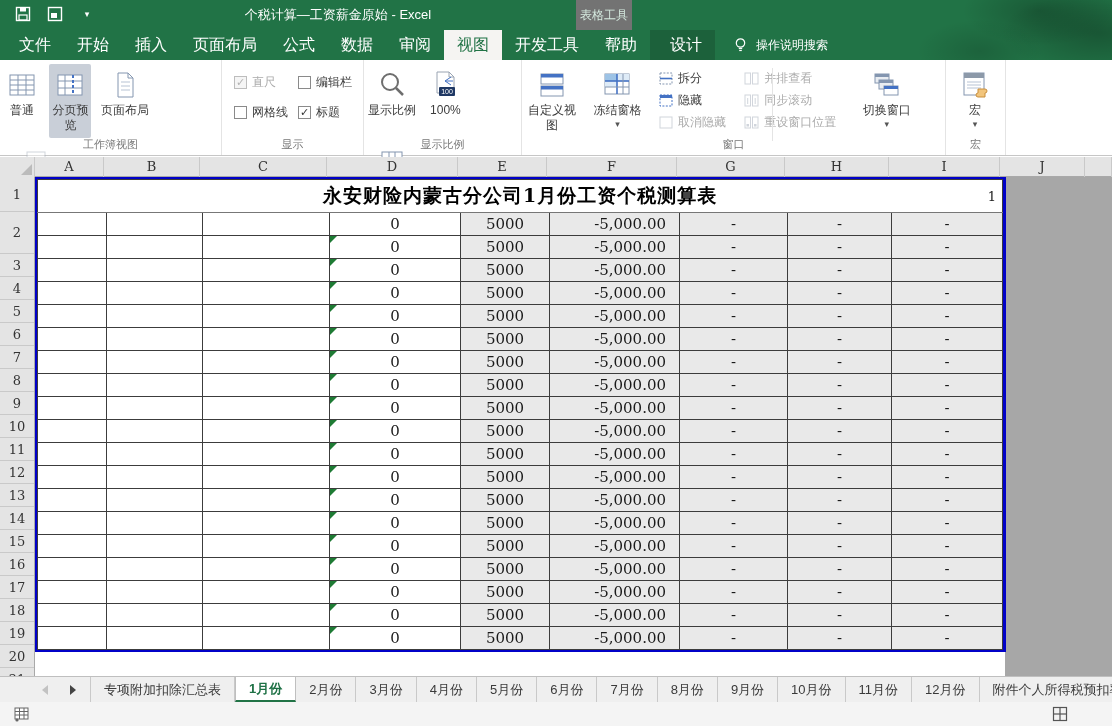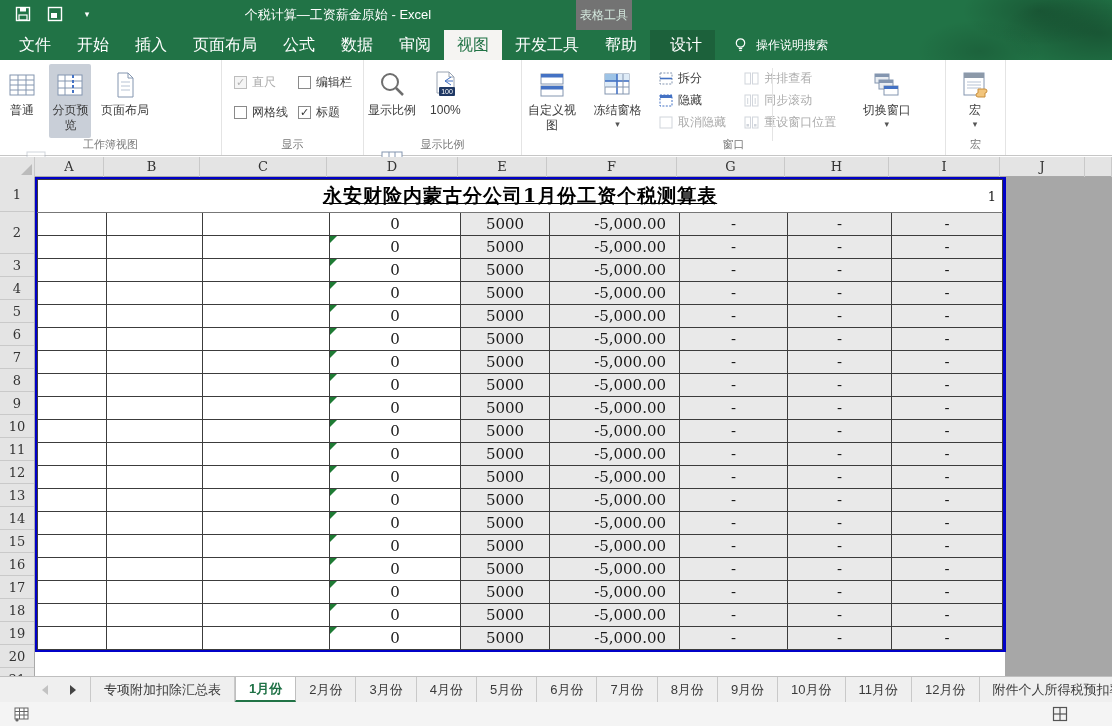--- a/index.html
+++ b/index.html
@@ -68,21 +68,21 @@
             justify-content:center; font-size:13px; color:#333;
             font-family:"DejaVu Serif","Liberation Serif",serif; }
   .outside { position:absolute; left:1005px; top:20px; right:0; bottom:0; background:#A7A7A7; }
   .printarea { position:absolute; left:35px; top:20px; border:2px solid #0101C8; border-right-width:3px; }
   table.sheet { border-collapse:collapse; table-layout:fixed; width:965px;
                 font-family:"DejaVu Serif","Liberation Serif",serif; }
   table.sheet td { border:1px solid #3C3C3C; overflow:hidden; white-space:nowrap;
                    font-size:15px; color:#1A1A1A; position:relative; }
   .titlecell { background:#fff; border-bottom:1px solid #777 !important; }
   .sheettitle { display:block; text-align:center; font-weight:bold; font-size:19px;
-                letter-spacing:1px; color:#000;text-decoration:underline; }
+                letter-spacing:1px; color:#000; }
   .pageno { position:absolute; right:6px; top:50%; transform:translateY(-50%); font-size:13px; }
   td.hd { background:#4F81BD; color:#fff; font-weight:bold; text-align:center;
           font-size:15px; line-height:19px; }
   td.ca { border-top:1px solid #B6C9E0; border-bottom:1px solid #B6C9E0; }
   td.cwhite { background:#fff; }
   td.cgray { background:#E9E9E9; }
   td.tcenter { text-align:center; }
   td.tright { text-align:right; padding-right:13px; }
   .tri { position:absolute; left:0; top:0; width:0; height:0;
          border-top:7px solid #1E7B34; border-right:7px solid transparent; }

